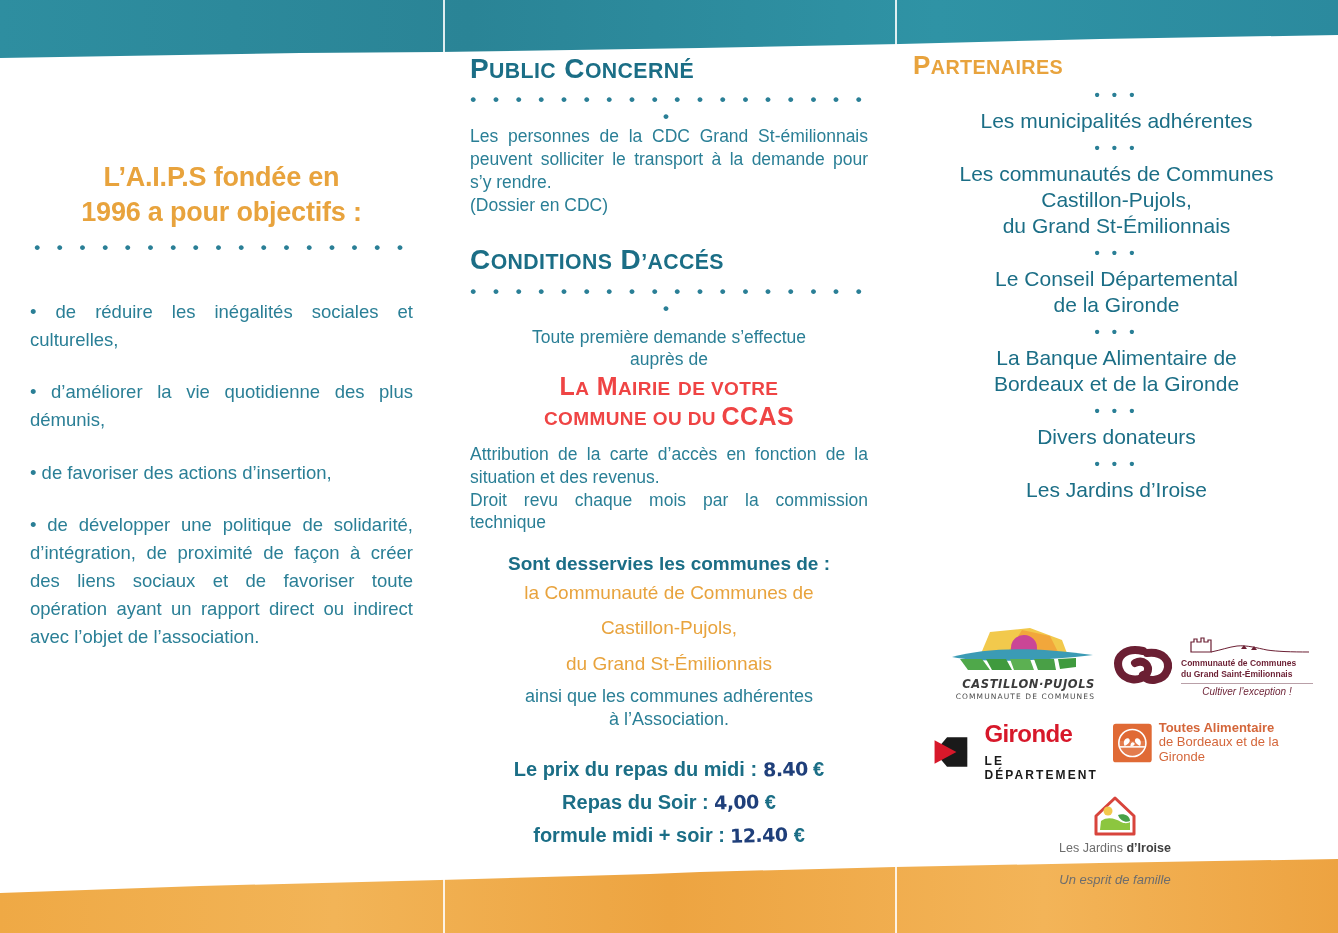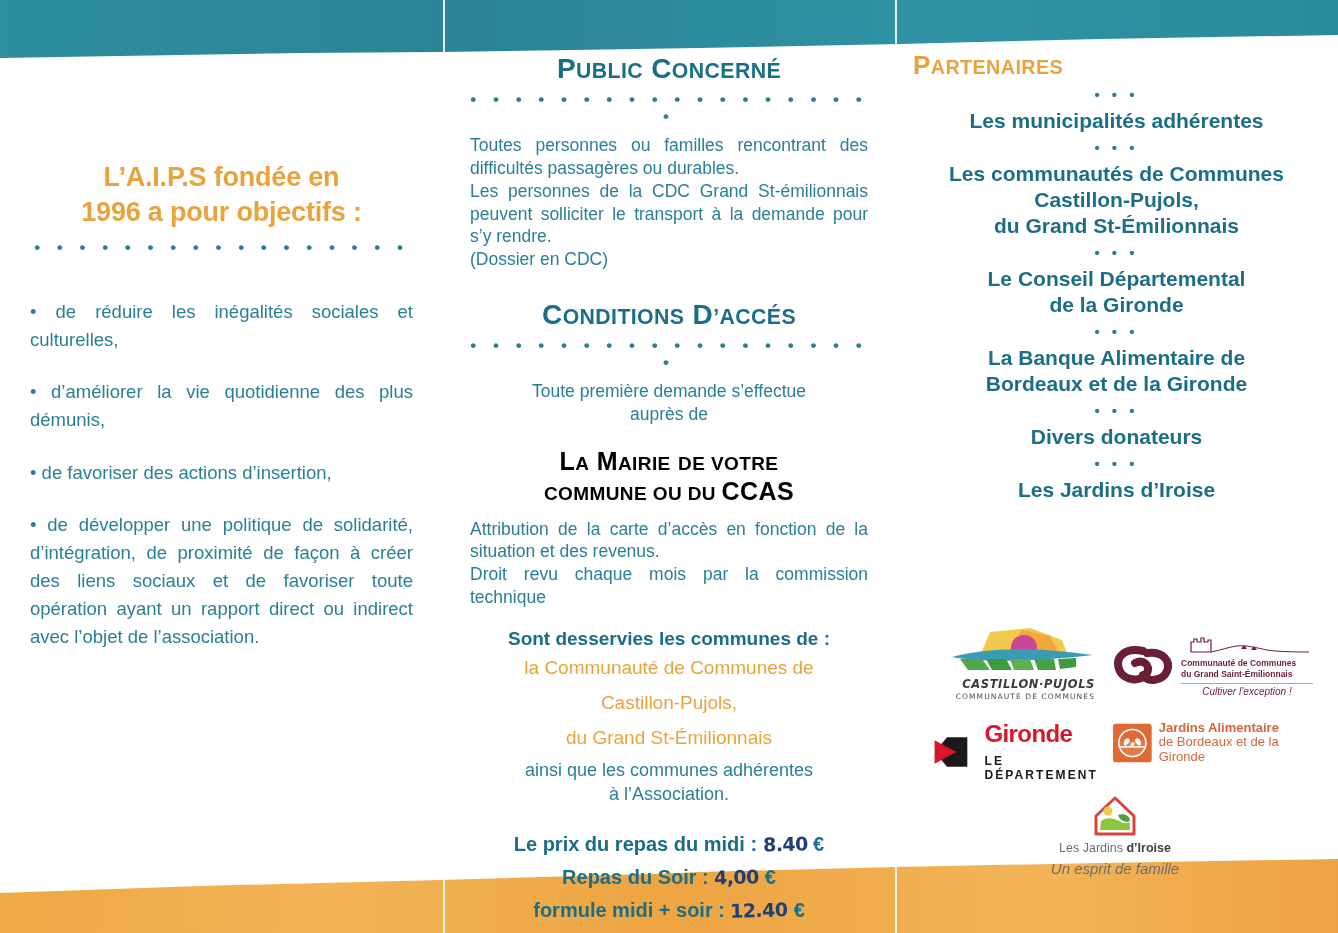--- a/index.html
+++ b/index.html
@@ -40,21 +40,20 @@
     top:0;
   }
   .col-left   { left:0px;   width:443px; }
   .col-mid    { left:443px; width:452px; }
   .col-right  { left:895px; width:443px; }
 
   
   .h-orange, .h-teal {
     font-weight:bold;
     line-height:1.12;
-    text-align:center;
   }
   .h-teal   { color:#1b6e86; }
 
   
   .sc {
     font-weight:bold;
     letter-spacing:0.4px;
   }
   .sc .cap  { font-size:1em; }
   .sc .smal { font-size:0.76em; }
@@ -115,23 +114,22 @@
     font-size:28px;
     color:#1b6e86;
   }
   .mid-para {
     color:#2a7f96;
     font-size:17.5px;
     line-height:1.30;
     margin-top:9px;
   }
   .mairie {
-    margin-top:20px;
     font-size:25px;
-    color:#000000;
+    color:#ef4444;
     text-align:center;
     line-height:1.2;
   }
   .sont {
     margin-top:19px;
     color:#1b6e86;
     font-size:19px;
     font-weight:bold;
     text-align:center;
   }
@@ -171,21 +169,21 @@
   
   .right-inner { padding:0 18px; }
   .part-title {
     margin-top:50px;
     font-size:26px;
     color:#e8a33d;
     text-align:left;
   }
   .partner {
     color:#1b6e86;
-    font-weight:bold;
+    font-weight:normal;
     font-size:21px;
     text-align:center;
     line-height:1.24;
   }
   .tridots { margin:6px 0 6px 0; }
 
   
   .logos {
     position:absolute;
     left:895px; top:618px;
@@ -217,21 +215,21 @@
   .gir-name {
     font-size:24px; color:#d7182a; font-weight:bold; letter-spacing:-0.6px; line-height:1;
   }
   .gir-sub {
     font-size:12px; color:#1a1a1a; letter-spacing:2.1px; font-weight:bold; margin-top:8px;
   }
   .ba-t1 { font-size:13px; color:#d4663a; font-weight:bold; line-height:1.1; }
   .ba-t2 { font-size:13px; color:#d4663a; line-height:1.15; }
   .ji-t1 { font-size:12.5px; color:#6d6d6d; line-height:1.1; }
   .ji-t1 b { color:#3f3f3f; }
-  .ji-t2 { font-size:15px; color:#6d6d6d; font-style:italic; margin-top:4px; }
+  .ji-t2 { font-size:13px; color:#6d6d6d; font-style:italic; margin-top:16px; }
 
   
   .footer-text {
     position:absolute;
     left:895px; bottom:22px;
     width:443px;
     text-align:center;
     color:#ffffff;
     font-size:10.5px;
     letter-spacing:0.2px;
@@ -294,21 +292,20 @@
     <div class="mid-inner">
 
       <div class="mid-h1 sc h-teal">
         <span class="cap">P</span><span class="smal">UBLIC</span>
         <span class="cap">C</span><span class="smal">ONCERNÉ</span>
       </div>
       <div class="dots">
         • • • • • • • • • • • • • • • • • • •
       </div>
 
-      <div class="mid-para just">Toutes personnes ou familles rencontrant des difficultés passagères ou durables.</div>
       <div class="mid-para just" style="margin-top:0">Les personnes de la CDC Grand St-émilionnais peuvent solliciter le transport à la demande pour s’y rendre.</div>
       <div class="mid-para" style="margin-top:0">(Dossier en CDC)</div>
 
       <div class="mid-h2 sc h-teal">
         <span class="cap">C</span><span class="smal">ONDITIONS</span>
         <span class="cap">D</span><span class="smal">’ACCÉS</span>
       </div>
       <div class="dots">
         • • • • • • • • • • • • • • • • • • •
       </div>
@@ -441,21 +438,21 @@
         <svg width="40" height="40" viewBox="0 0 40 40">
           <rect x="0" y="0" width="40" height="40" rx="3" fill="#e06a35"></rect>
           <path d="M5,18 A15,15 0 0 0 35,18 Z" fill="#ffffff" opacity="0.12"></path>
           <circle cx="20" cy="20" r="14" fill="none" stroke="#ffffff" stroke-width="1.6"></circle>
           <path d="M7,24 L33,24" stroke="#ffffff" stroke-width="1.6"></path>
           <path d="M12,23 C10,19 12,15 15,15 C17,15 18,17 17,19 C16,21 14,22 12,23 Z" fill="#ffffff"></path>
           <path d="M28,23 C30,19 28,15 25,15 C23,15 22,17 23,19 C24,21 26,22 28,23 Z" fill="#ffffff"></path>
           <path d="M18,23 C18,20 20,18 22,20 C23,21 22,23 20,23 Z" fill="#ffffff"></path>
         </svg>
         <div>
-          <div class="ba-t1">Jardins Alimentaire</div>
+          <div class="ba-t1">Toutes Alimentaire</div>
           <div class="ba-t2">de Bordeaux et de la Gironde</div>
         </div>
       </div>
     </div>
 
     <div class="logo lg-ji">
       <div style="text-align:center">
         <svg width="150" height="42" viewBox="0 0 150 42">
           <g transform="translate(54,0)">
             <path d="M21,2 L40,20 L40,38 L2,38 L2,20 Z" fill="none" stroke="#d8443c" stroke-width="3" stroke-linejoin="round"></path>

